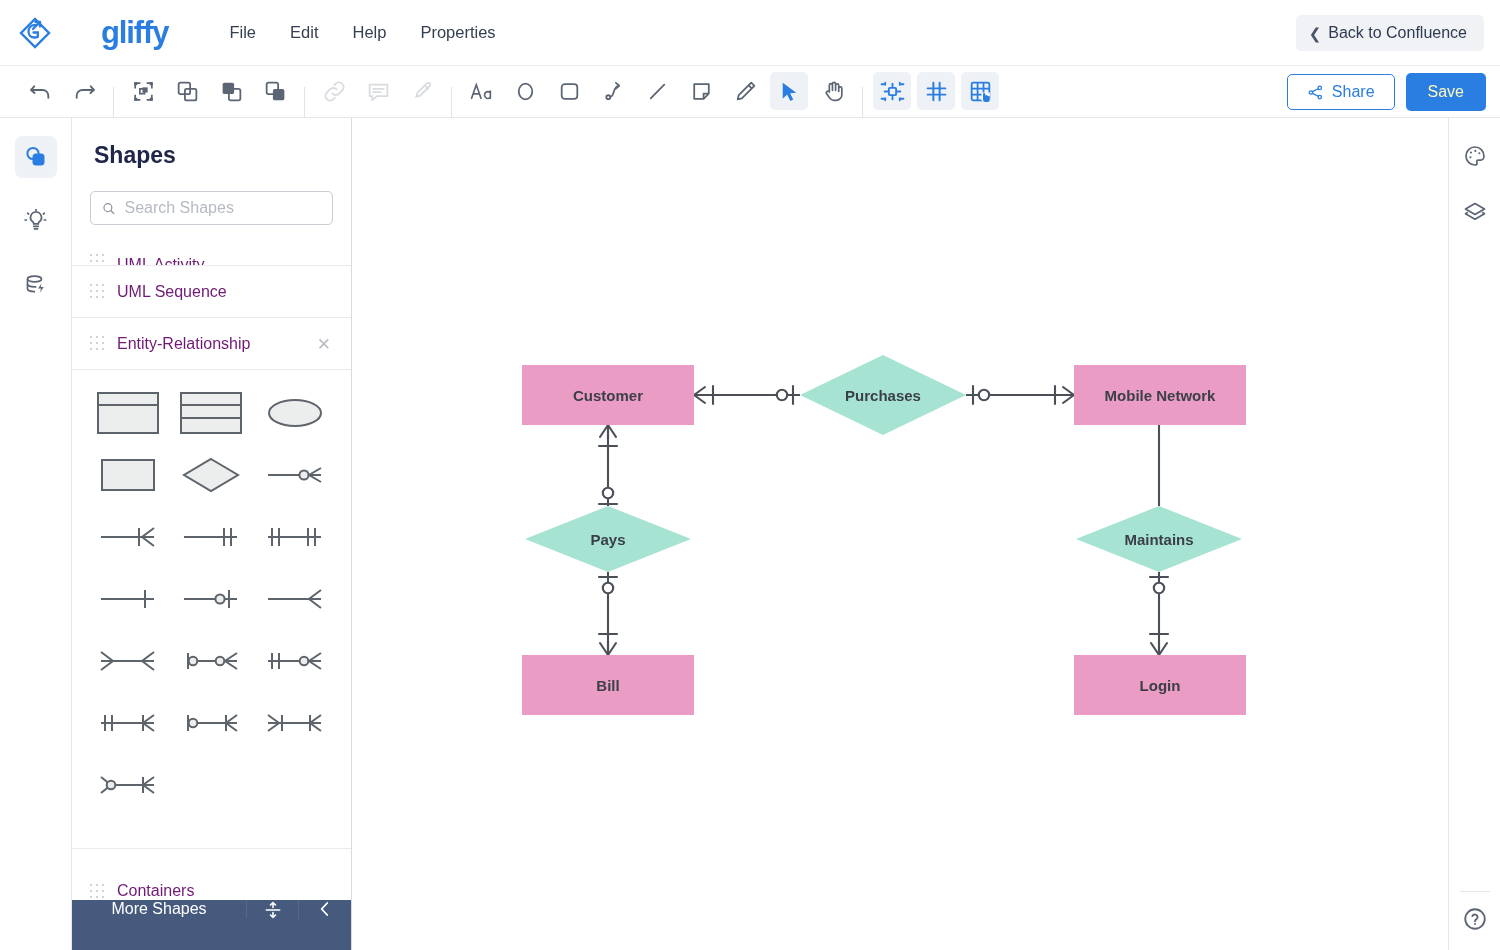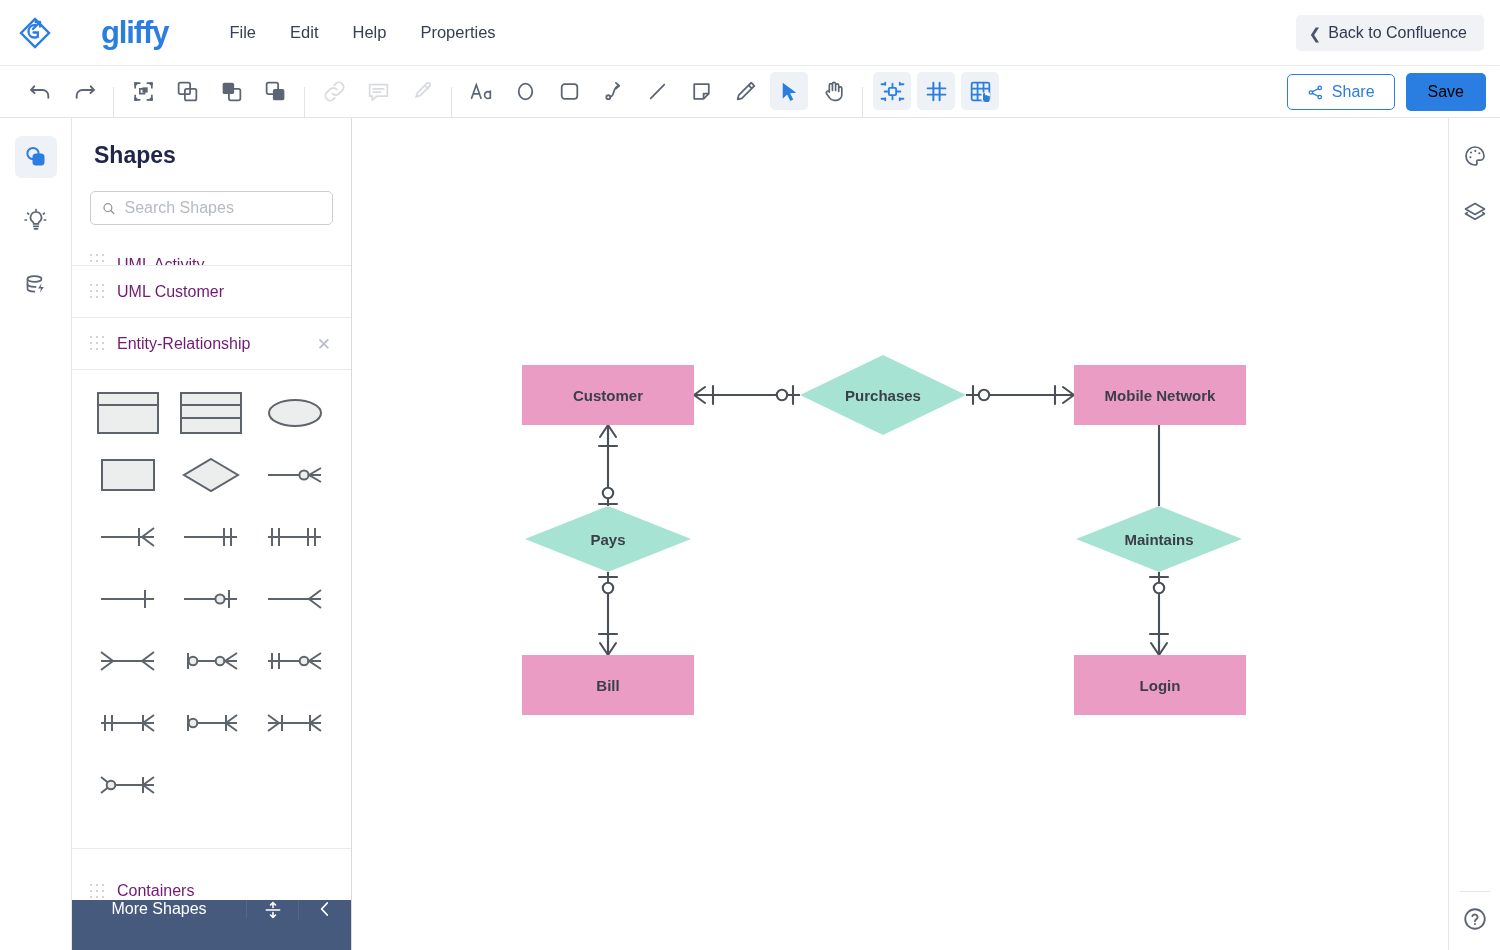--- a/index.html
+++ b/index.html
@@ -58,21 +58,21 @@
     display:flex; align-items:center; gap:11px;
   }
   .share-btn {
     display:flex; align-items:center; gap:8px;
     border:1.6px solid #2a7de1; color:#2a7de1; background:#fff;
     border-radius:5px; padding:8px 19px; cursor:pointer;
     font-size:16px; font-weight:500;
     font-family:"Liberation Sans", sans-serif;
   }
   .save-btn {
-    background:#2a7de1; color:#000000; border:none; border-radius:5px;
+    background:#2a7de1; color:#fef9c3; border:none; border-radius:5px;
     padding:10px 22px; cursor:pointer; font-size:16px; font-weight:500;
     font-family:"Liberation Sans", sans-serif;
   }
 
   
   .rail {
     position:absolute; top:118px; left:0; width:72px; height:832px;
     background:#fff; border-right:1px solid #e3e6ea;
     display:flex; flex-direction:column; align-items:center; padding-top:18px;
   }
@@ -435,21 +435,21 @@
             <i></i>
             <i></i>
             <i></i>
             <i></i>
             <i></i>
             <i></i>
             <i></i>
             <i></i>
             <i></i>
           </div>
-        <span class="lib-name">UML Customer</span>
+        <span class="lib-name">UML Sequence</span>
       </div>
 
       <div class="lib-row">
         <div class="grip">
             <i></i>
             <i></i>
             <i></i>
             <i></i>
             <i></i>
             <i></i>

